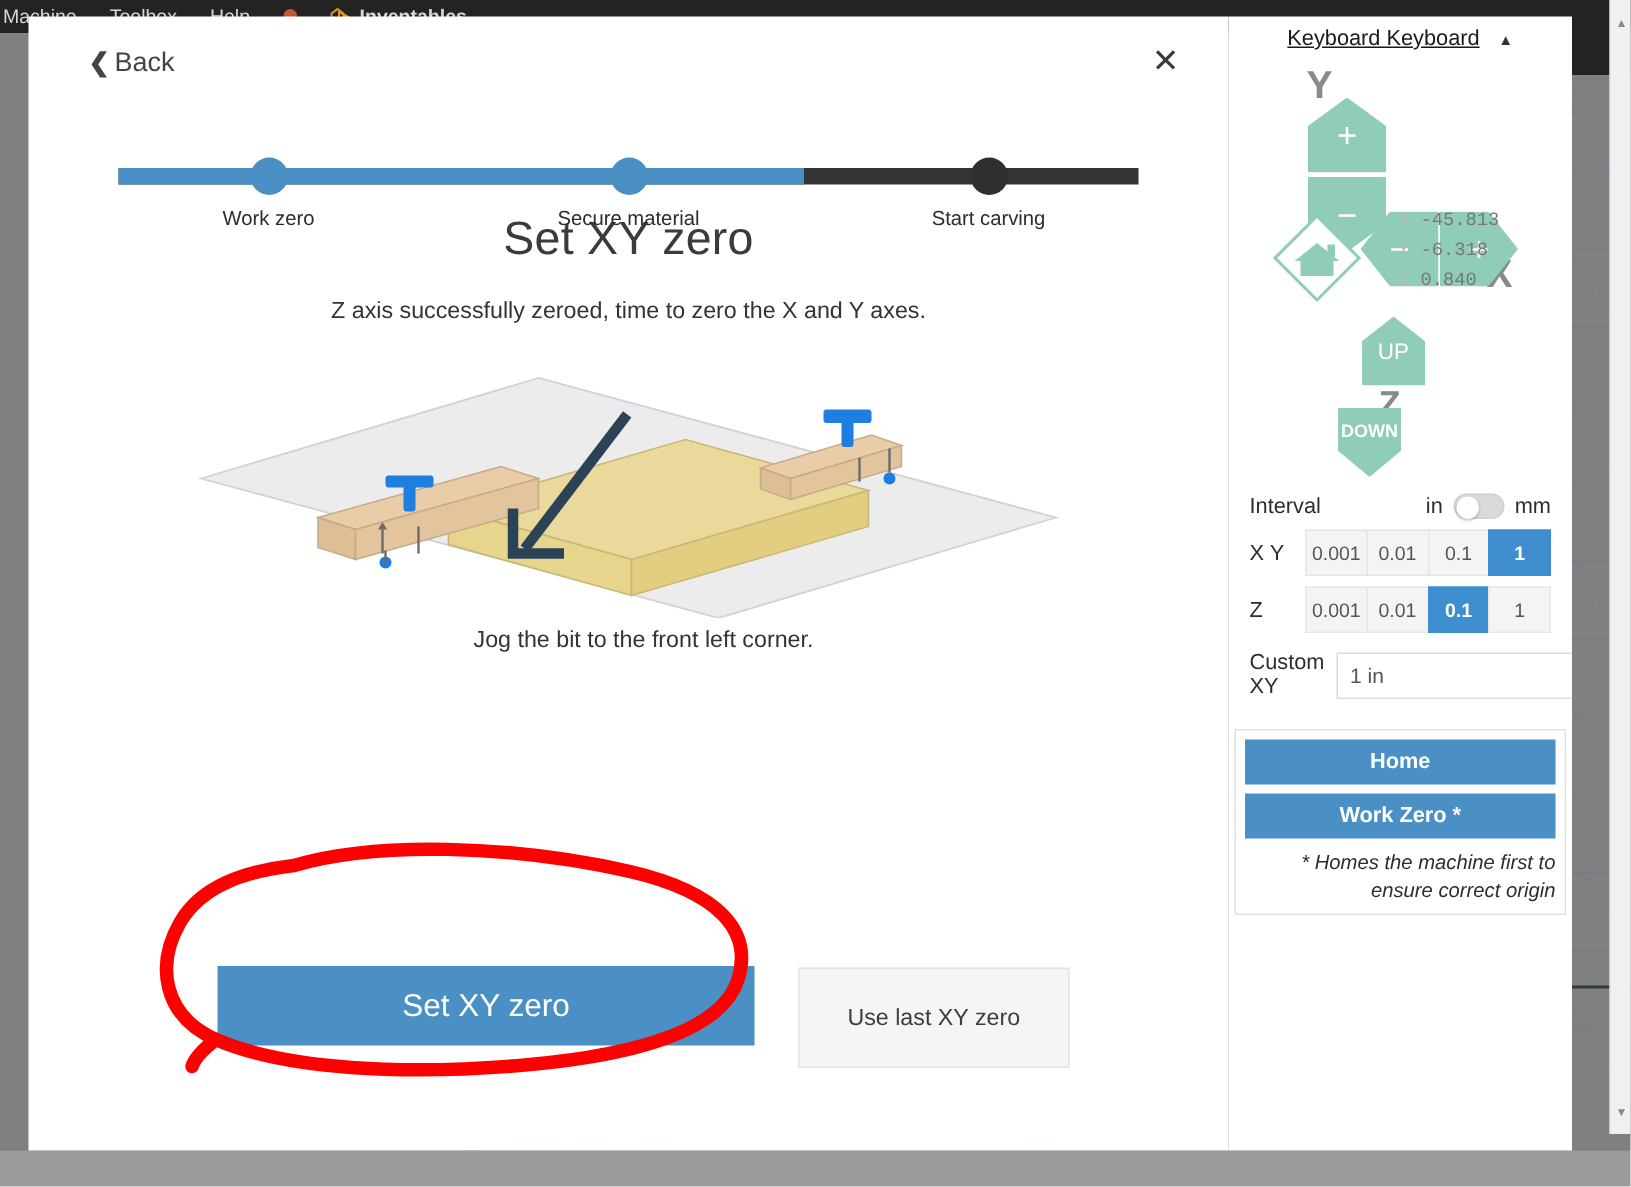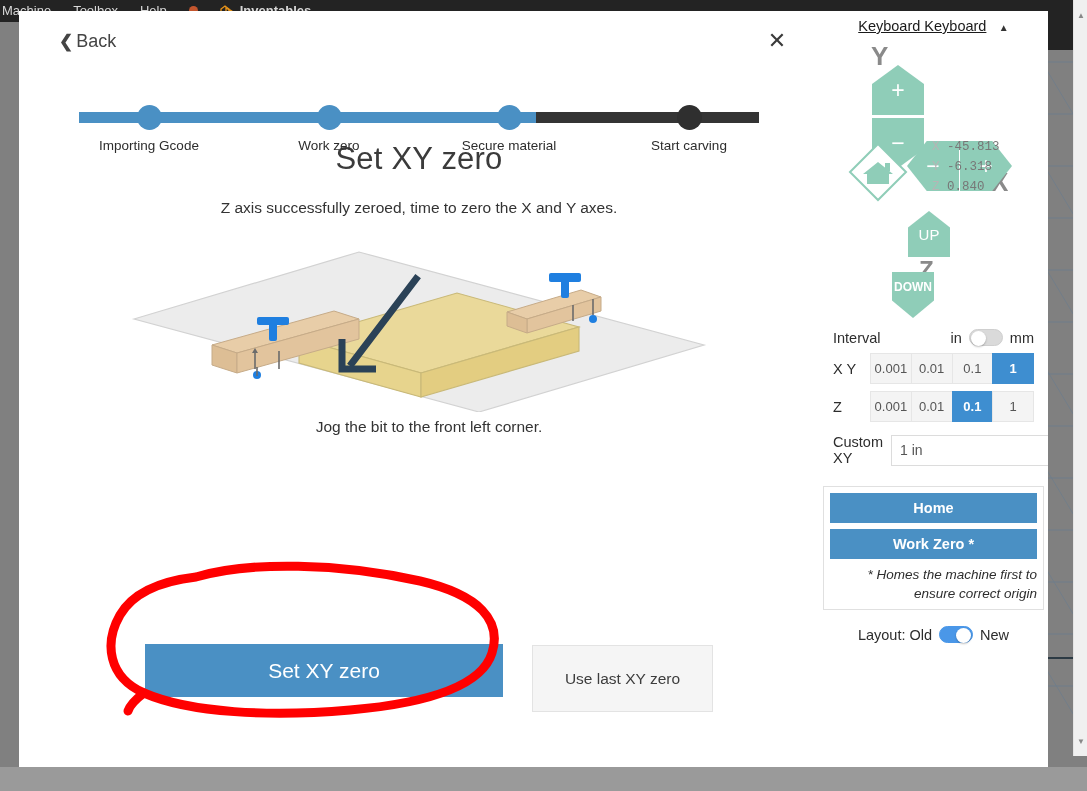--- a/index.html
+++ b/index.html
@@ -301,24 +301,20 @@
       </div>
       <div class="close-btn">✕</div>
     </div>
 
     <div class="stepper">
       <div class="step-track"></div>
       <div class="step-track-fill"></div>
       <div class="step-nodes">
         <div class="step-node">
           <div class="step-dot"></div>
-          <div class="step-label">Importing Gcode</div>
-        </div>
-        <div class="step-node">
-          <div class="step-dot"></div>
           <div class="step-label">Work zero</div>
         </div>
         <div class="step-node">
           <div class="step-dot"></div>
           <div class="step-label">Secure material</div>
         </div>
         <div class="step-node pending">
           <div class="step-dot"></div>
           <div class="step-label">Start carving</div>
         </div>
@@ -455,27 +451,20 @@
         <input class="custom-input" type="text" value="1 in" style="">
       </div>
     </div>
 
     <div class="zero-card">
       <button class="big-btn">Home</button>
       <button class="big-btn">Work Zero *</button>
       <div class="zero-note">* Homes the machine first to ensure correct origin</div>
     </div>
 
-    <div class="layout-row">
-      <span>Layout: Old</span>
-      <div class="toggle on">
-          <div class="knob"></div>
-        </div>
-      <span>New</span>
-    </div>
   </div>
 
   <div class="sb-scroll">
     <div class="arr up">▲</div>
     <div class="arr dn">▼</div>
   </div>
 
 </div>
 
 </body></html>

